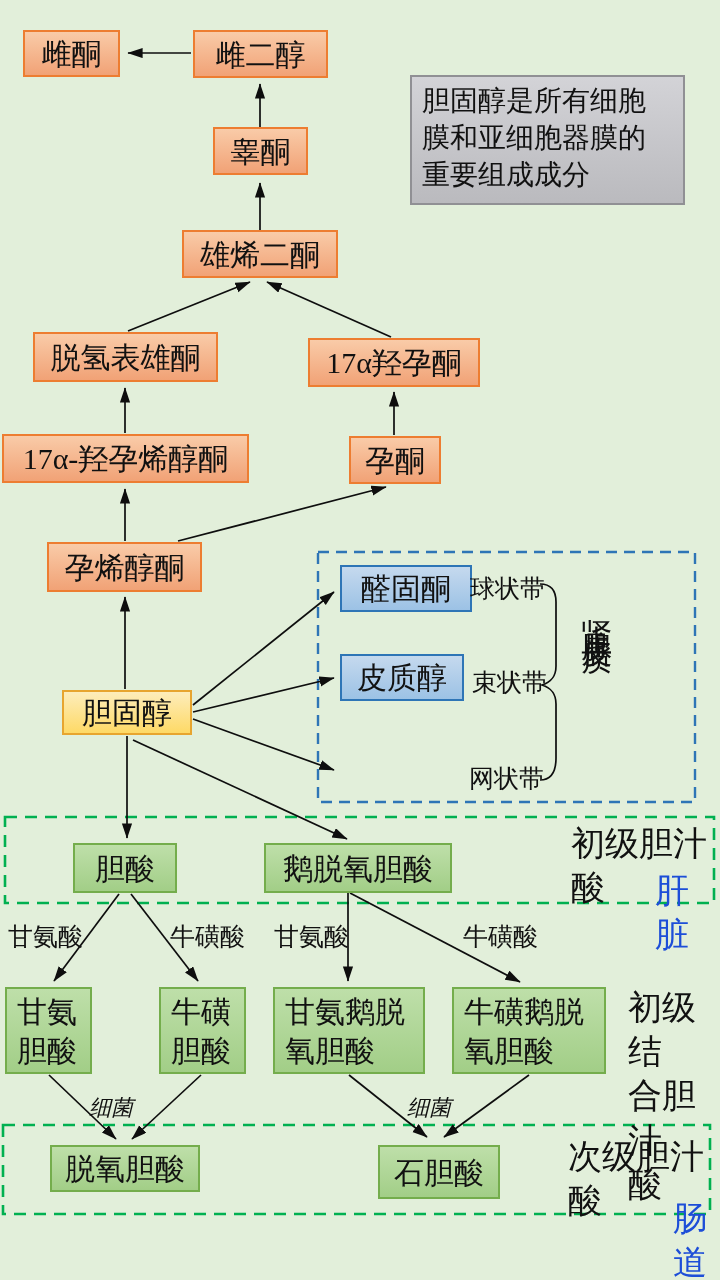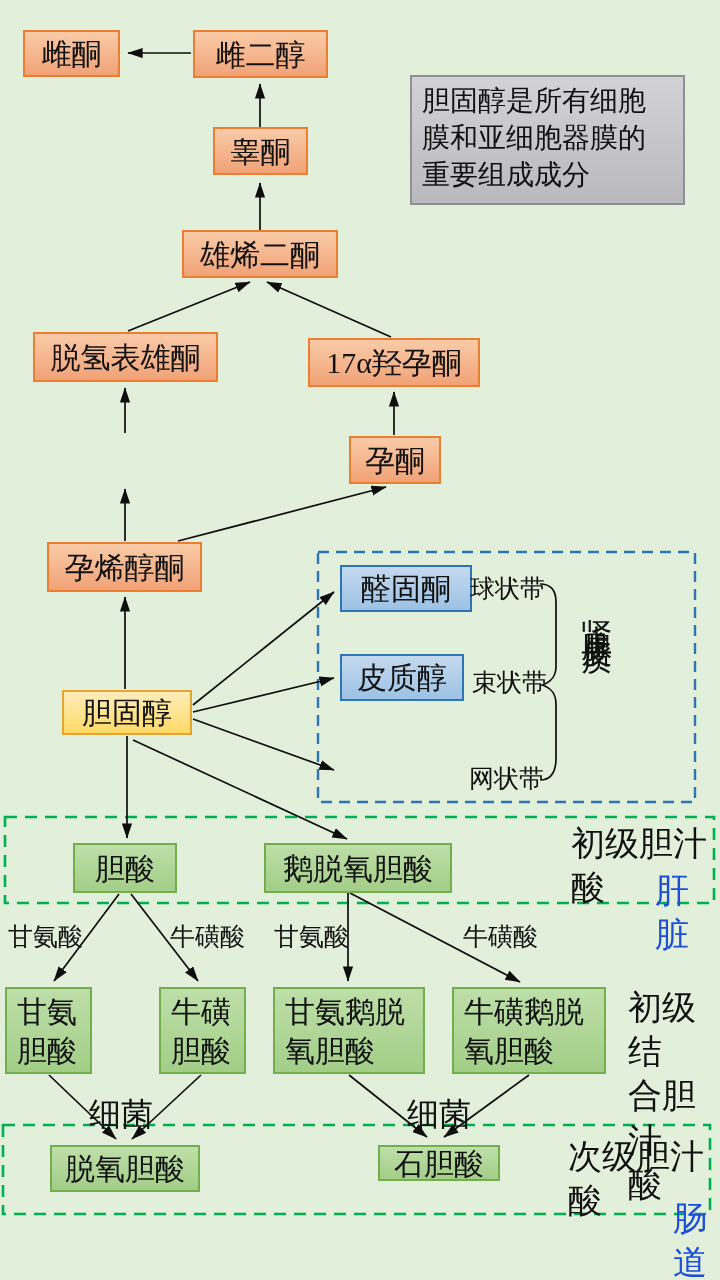--- a/index.html
+++ b/index.html
@@ -21,21 +21,21 @@
   .green  { background:linear-gradient(180deg,#bedfa9 0%,#a2ce87 100%); border:2px solid #74ad4c; }
   .tl { justify-content:flex-start; text-align:left; padding-left:10px; }
   .gray-note {
     position:absolute; box-sizing:border-box; z-index:2;
     background:linear-gradient(180deg,#d3d3d7 0%,#bababe 100%);
     border:2px solid #909094; font-size:28px; line-height:1.33;
     padding:5px 10px; white-space:pre-line; color:#111;
   }
   .lbl { position:absolute; font-size:25px; color:#111; white-space:pre-line; line-height:1.3; z-index:2; }
   .f26 { font-size:34px; }
-  .f29 { font-size:32px; }
+  .f29 { font-size:22px;font-style:italic; }
   .green-text { color:#1d4ed8; }
   .vert { writing-mode:vertical-rl; letter-spacing:6px; font-size:31px; height:190px; }
 </style>
 </head>
 <body>
 
 <div id="stage">
 
   <svg id="overlay" viewBox="0 0 720 1280">
     <defs>
@@ -79,20 +79,21 @@
   <div class="gray-note" style="left:410px;top:75px;width:275px;height:130px">胆固醇是所有细胞
 膜和亚细胞器膜的
 重要组成成分</div>
 
   <div class="node orange" style="left:23px;top:30px;width:97px;height:47px">雌酮</div>
   <div class="node orange" style="left:193px;top:30px;width:135px;height:48px">雌二醇</div>
   <div class="node orange" style="left:213px;top:127px;width:95px;height:48px">睾酮</div>
   <div class="node orange" style="left:182px;top:230px;width:156px;height:48px">雄烯二酮</div>
   <div class="node orange" style="left:33px;top:332px;width:185px;height:50px">脱氢表雄酮</div>
   <div class="node orange" style="left:308px;top:338px;width:172px;height:49px">17α羟孕酮</div>
+  <div class="node orange" style="left:2px;top:434px;width:247px;height:49px">17α-羟孕烯醇酮</div>
   <div class="node orange" style="left:47px;top:542px;width:155px;height:50px">孕烯醇酮</div>
   <div class="node orange" style="left:349px;top:436px;width:92px;height:48px">孕酮</div>
 
   <div class="node yellow" style="left:62px;top:690px;width:130px;height:45px">胆固醇</div>
 
   <div class="node blue" style="left:340px;top:565px;width:132px;height:47px">醛固酮</div>
   <div class="node blue" style="left:340px;top:654px;width:124px;height:47px">皮质醇</div>
 
   <div class="lbl" style="left:470px;top:573px">球状带</div>
   <div class="lbl" style="left:472px;top:667px">束状带</div>
@@ -118,17 +119,17 @@
   <div class="node green tl" style="left:452px;top:987px;width:154px;height:87px">牛磺鹅脱
 氧胆酸</div>
   <div class="lbl f26" style="left:628px;top:986px">初级结
 合胆汁
 酸</div>
 
   <div class="lbl f29" style="left:89px;top:1094px">细菌</div>
   <div class="lbl f29" style="left:407px;top:1094px">细菌</div>
 
   <div class="node green" style="left:50px;top:1145px;width:150px;height:47px">脱氧胆酸</div>
-  <div class="node green" style="left:378px;top:1145px;width:122px;height:36px">石胆酸</div>
+  <div class="node green" style="left:378px;top:1145px;width:122px;height:54px">石胆酸</div>
   <div class="lbl f26" style="left:568px;top:1135px">次级胆汁酸</div>
   <div class="lbl f26 green-text" style="left:673px;top:1197px">肠道</div>
 
 </div>
 
 </body></html>

